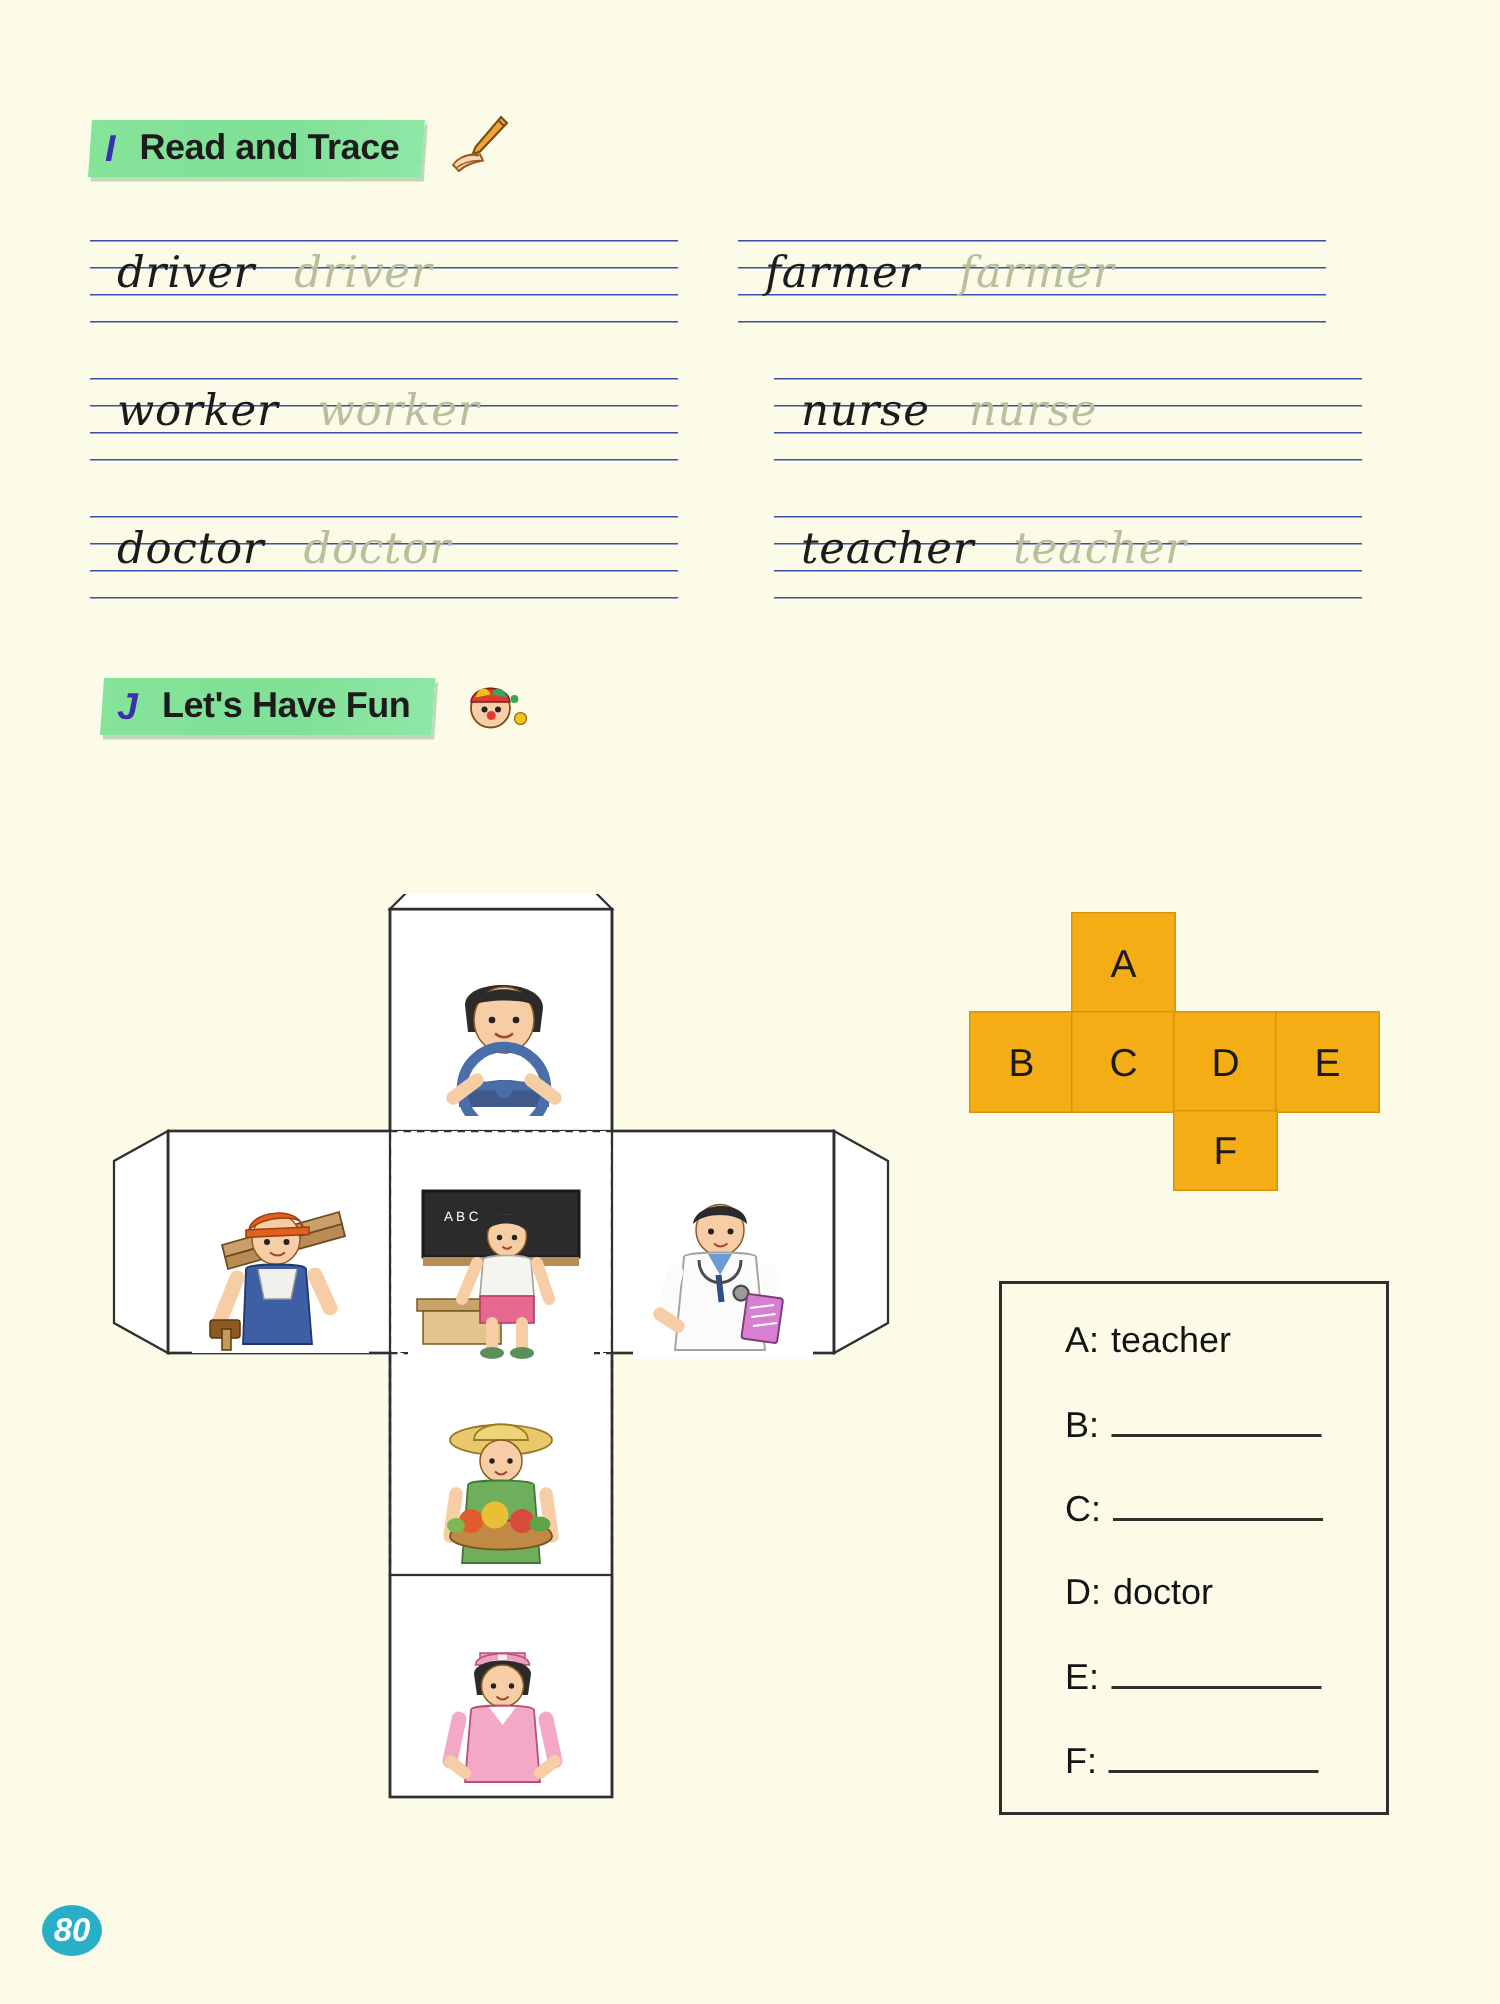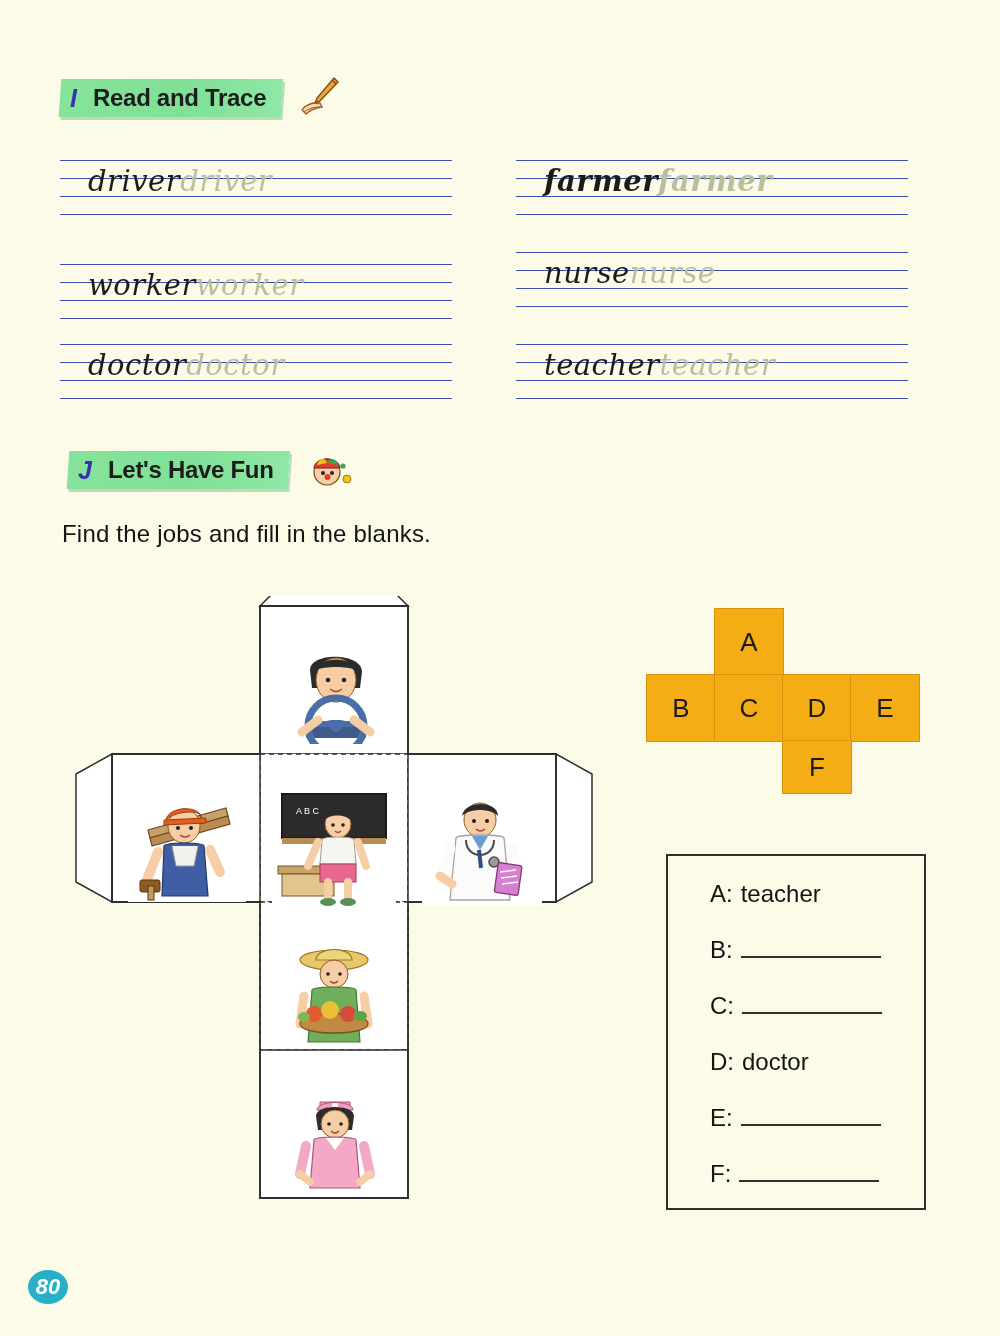--- a/index.html
+++ b/index.html
@@ -71,21 +71,21 @@
   .rule-group .ln.l0 { top: 0px; }
   .rule-group .ln.l1 { top: 18px; }
   .rule-group .ln.l2 { top: 36px; }
   .rule-group .ln.l3 { top: 54px; }
   .word-row {
     position: absolute;
     top: 4px;
     left: 18px;
     display: flex;
     align-items: baseline;
-    margin-left: 10px;
+    gap: 26px;
   }
   .cursive {
     font-family: "DejaVu Serif", serif;
     font-style: italic;
     font-size: 29px;
     color: #1b1b1b;
     letter-spacing: 0.5px;
   }
   .cursive.ghost {
     color: #b9bf9c;
@@ -188,21 +188,21 @@
       <div class="ln l0"></div>
         <div class="ln l1"></div>
         <div class="ln l2"></div>
         <div class="ln l3"></div>
       <div class="word-row">
         <span class="cursive">driver</span>
         <span class="cursive ghost">driver</span>
       </div>
     </div>
   </div>
-  <div class="trace-block" style="left:60px; top:264px;text-align:center;">
+  <div class="trace-block" style="left:60px; top:252px;text-align:center;">
     <div class="rule-group">
       <div class="ln l0"></div>
         <div class="ln l1"></div>
         <div class="ln l2"></div>
         <div class="ln l3"></div>
       <div class="word-row">
         <span class="cursive">worker</span>
         <span class="cursive ghost">worker</span>
       </div>
     </div>
@@ -213,21 +213,21 @@
         <div class="ln l1"></div>
         <div class="ln l2"></div>
         <div class="ln l3"></div>
       <div class="word-row">
         <span class="cursive">doctor</span>
         <span class="cursive ghost">doctor</span>
       </div>
     </div>
   </div>
 
-  <div class="trace-block" style="left:516px; top:160px;font-weight:bold;">
+  <div class="trace-block" style="left:492px; top:160px;">
     <div class="rule-group">
       <div class="ln l0"></div>
         <div class="ln l1"></div>
         <div class="ln l2"></div>
         <div class="ln l3"></div>
       <div class="word-row">
         <span class="cursive">farmer</span>
         <span class="cursive ghost">farmer</span>
       </div>
     </div>
@@ -270,21 +270,20 @@
         <path d="M25 17 C27 11, 33 12, 35 19 Z" fill="#37a65a"></path>
         <circle cx="20" cy="27" r="2" fill="#232323"></circle>
         <circle cx="29" cy="27" r="2" fill="#232323"></circle>
         <circle cx="24.5" cy="31" r="3" fill="#e23b2e"></circle>
         <circle cx="44" cy="33" r="4" fill="#f5c116" stroke="#8a6a10" stroke-width="0.8"></circle>
         <circle cx="40" cy="20" r="2.6" fill="#37a65a"></circle>
       </svg>
     </span>
   </div>
 
-  <div class="instruction" style="left:62px; top:520px;">Find the jobs and fill in the blanks.</div>
 
   <div class="net" style="left:60px; top:596px;">
     <svg width="540" height="614" viewBox="0 0 540 614">
 
       <rect x="200" y="10" width="148" height="148" fill="#ffffff" stroke="#2f2f2f" stroke-width="1.5"></rect>
 
       <path d="M200 10 L218 -8 L330 -8 L348 10 Z" fill="#ffffff" stroke="#2f2f2f" stroke-width="1.5"></path>
 
       <rect x="200" y="158" width="148" height="148" fill="#ffffff" stroke="#2f2f2f" stroke-width="1.5" stroke-dasharray="5,4"></rect>
       <rect x="52" y="158" width="148" height="148" fill="#ffffff" stroke="#2f2f2f" stroke-width="1.5"></rect>

